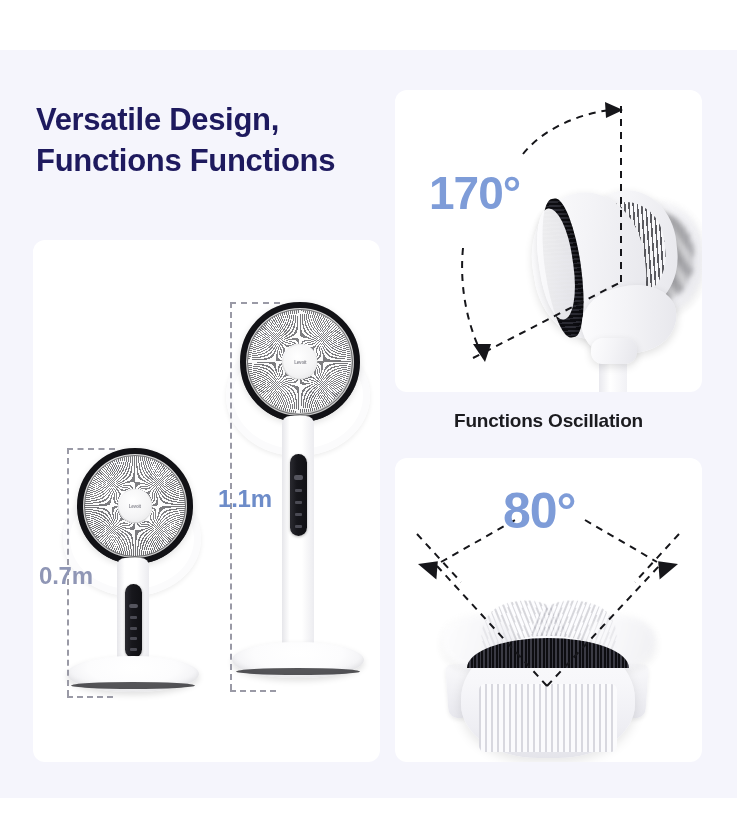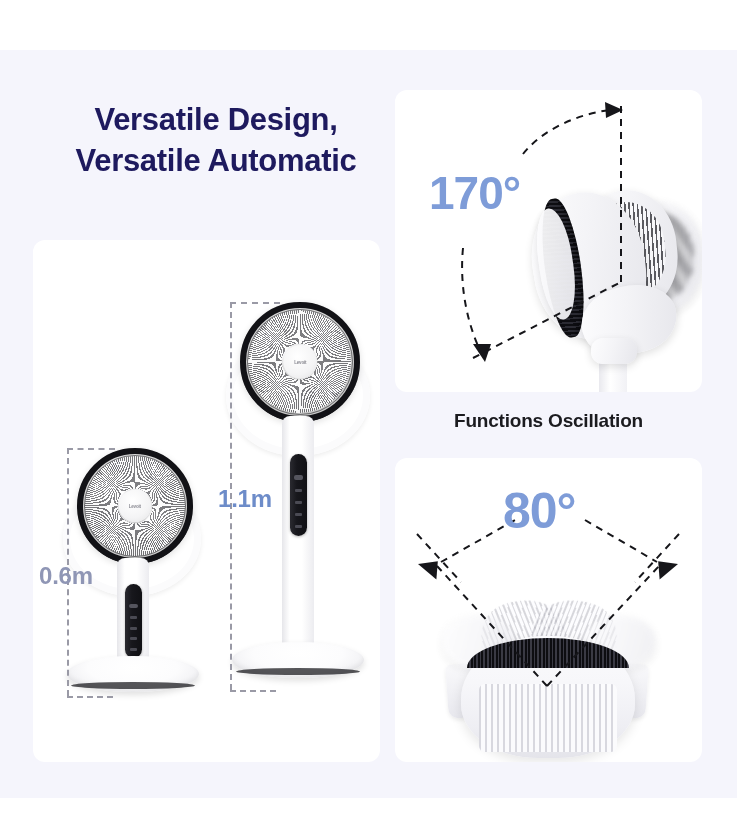--- a/index.html
+++ b/index.html
@@ -36,21 +36,20 @@
   .headline {
     position: absolute;
     left: 36px;
     top: 100px;
     width: 360px;
     color: #1e1a5e;
     font-size: 31px;
     font-weight: bold;
     line-height: 1.32;
     letter-spacing: -0.3px;
-    text-align: center;
   }
   .headline-line { display: block; white-space: nowrap; }
 
   
   .card {
     position: absolute;
     background: #ffffff;
     border-radius: 12px;
     overflow: hidden;
   }
@@ -302,21 +301,21 @@
 </style>
 </head>
 <body>
 
 <div class="page">
 
   <div class="lavender-field"></div>
 
   <div class="headline">
     <span class="headline-line">Versatile Design,</span>
-    <span class="headline-line">Versatile Automatic</span>
+    <span class="headline-line">Functions Functions</span>
   </div>
 
   <div class="card card-left">
 
     <div class="fan" style="left:185px; top:50px; width:160px; height:440px;">
 
       <div class="fan-cradle" style="left:8px; top:46px; width:144px; height:120px; transform:rotate(0deg);"></div>
 
       <div class="fan-head" style="left:22px; top:12px; width:120px; height:120px;">
         <div class="fan-blades"></div>
@@ -371,21 +370,21 @@
     </div>
 
     <div class="measure-h" style="left:197px; top:62px; width:50px;"></div>
     <div class="measure-v" style="left:197px; top:62px; height:388px;"></div>
     <div class="measure-h" style="left:197px; top:450px; width:46px;"></div>
     <div class="measure-label" style="left:185px; top:245px; color:#6d8cc9;">1.1m</div>
 
     <div class="measure-h" style="left:34px; top:208px; width:48px;"></div>
     <div class="measure-v" style="left:34px; top:208px; height:248px;"></div>
     <div class="measure-h" style="left:34px; top:456px; width:46px;"></div>
-    <div class="measure-label" style="left:6px; top:322px; color:#8f96b5;">0.6m</div>
+    <div class="measure-label" style="left:6px; top:322px; color:#8f96b5;">0.7m</div>
   </div>
 
   <div class="card card-tilt">
 
     <div class="tilt-stage">
 
       <div class="side-shell blur-soft" style="left:216px; top:112px; width:92px; height:112px;"></div>
       <div class="side-vent blur-soft" style="left:226px; top:122px; width:72px; height:90px;"></div>
 
       <div class="side-shell" style="left:186px; top:100px; width:96px; height:122px; transform:rotate(-6deg);"></div>

